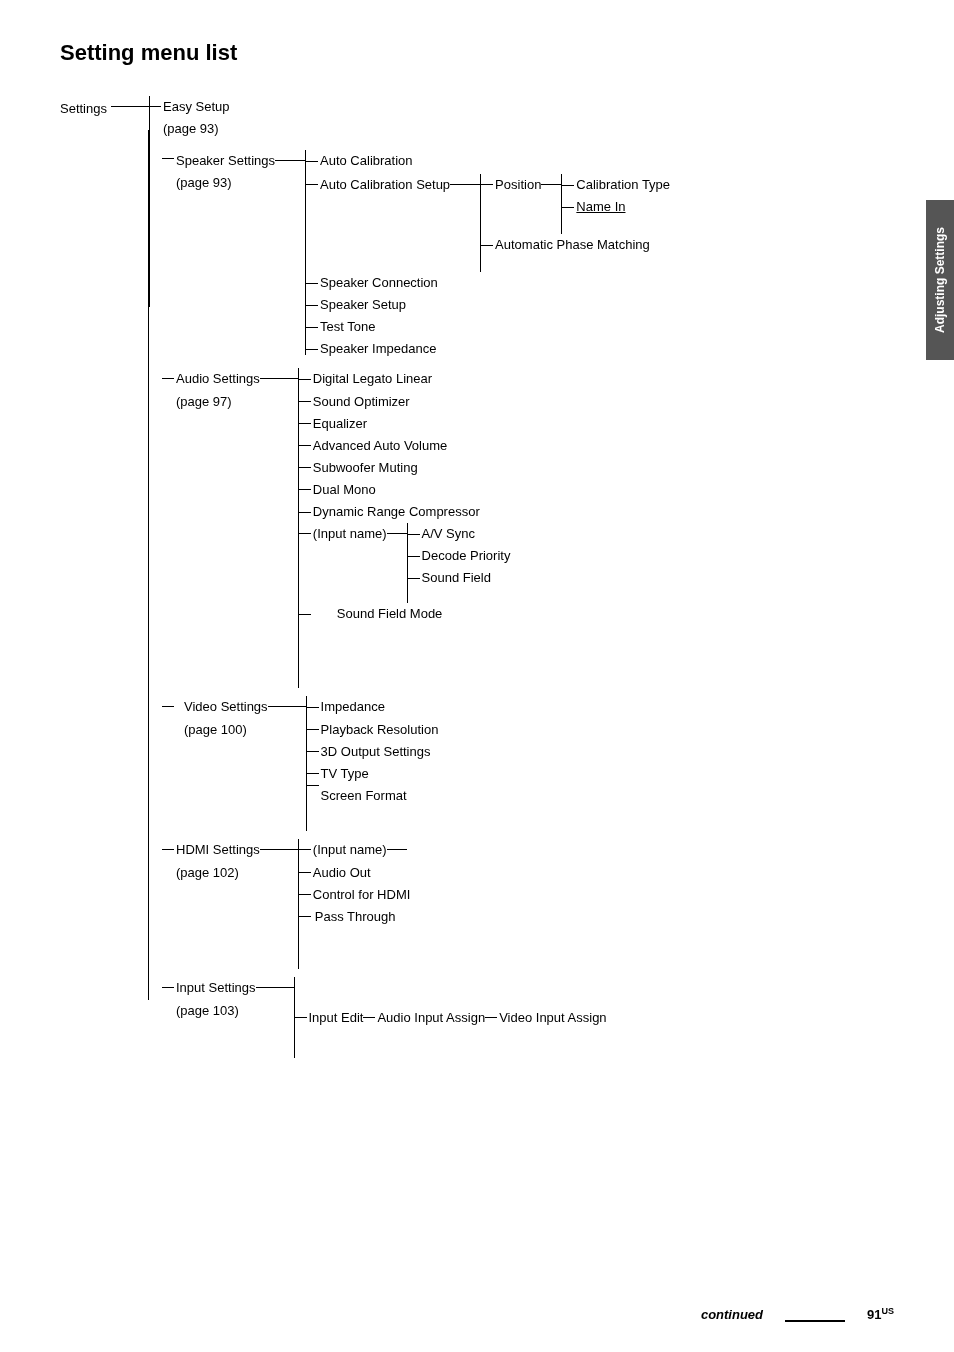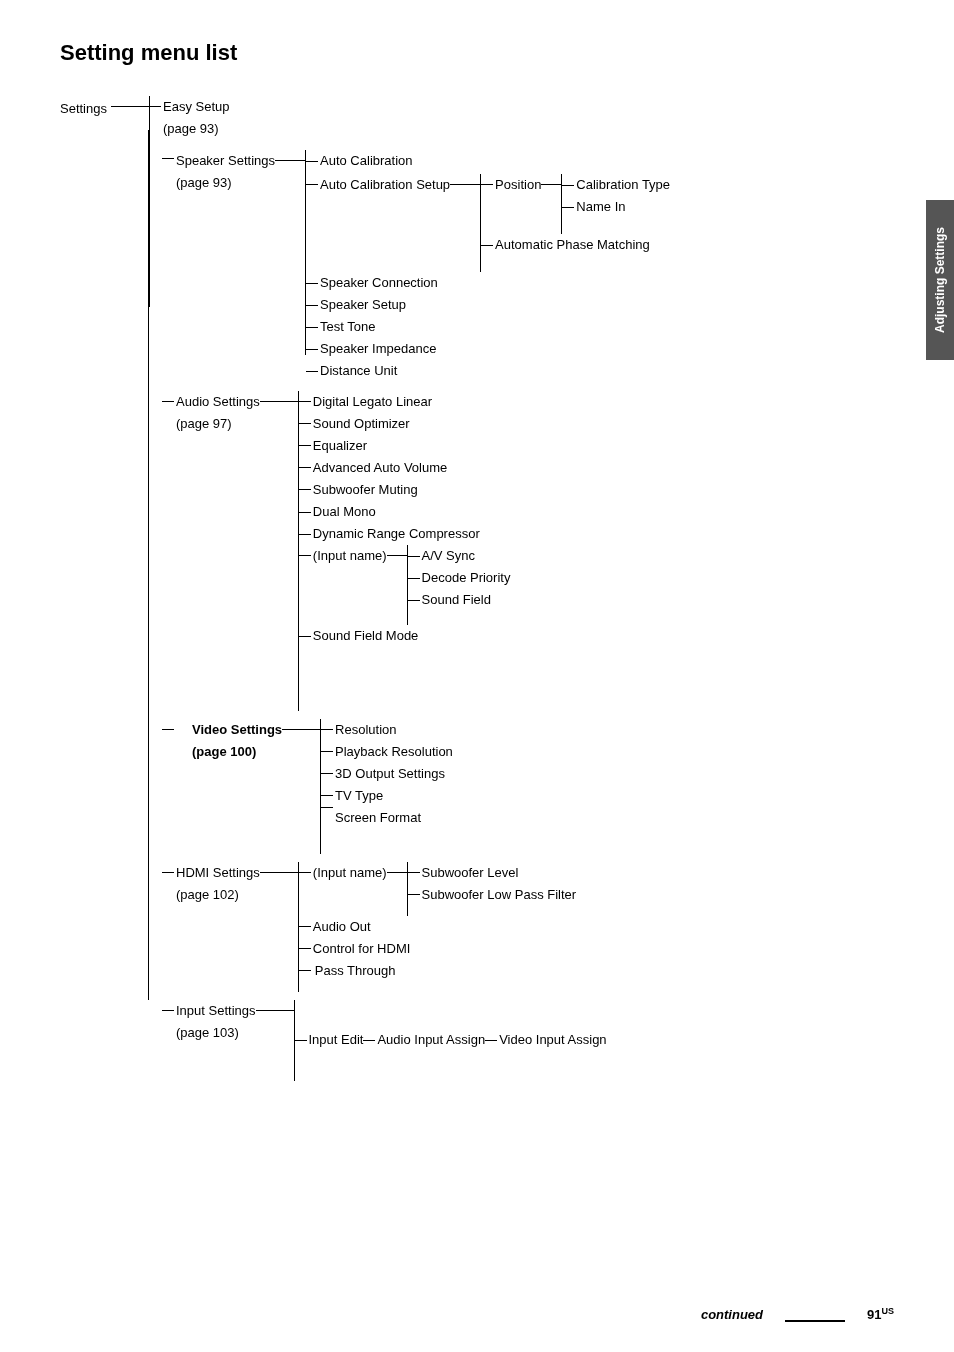--- a/index.html
+++ b/index.html
@@ -174,21 +174,21 @@
                           <div style="display:flex; flex-direction:column; flex-shrink:0;">
                             <div style="display:flex; flex-direction:row;">
                               <div style="border-left:1px solid #000; width:1px; height:60px; flex-shrink:0;"></div>
                               <div style="display:flex; flex-direction:column;">
                                 <div style="display:flex; align-items:center;">
                                   <div style="border-top:1px solid #000; width:12px; flex-shrink:0;"></div>
                                   <span style="margin-left:2px; white-space:nowrap;">Calibration Type</span>
                                 </div>
                                 <div style="display:flex; align-items:center;">
                                   <div style="border-top:1px solid #000; width:12px; flex-shrink:0;"></div>
-                                  <span style="margin-left:2px; white-space:nowrap;">Name In</span>
+                                  <span style="margin-left:2px; white-space:nowrap;text-decoration:underline;">Name In</span>
                                 </div>
                               </div>
                             </div>
                           </div>
                         </div>
 
                         <div style="display:flex; align-items:center;">
                           <div style="border-top:1px solid #000; width:12px; flex-shrink:0;"></div>
                           <span style="margin-left:2px; white-space:nowrap;">Automatic Phase Matching</span>
                         </div>
@@ -211,24 +211,20 @@
                 <div style="display:flex; align-items:center;">
                   <div style="border-top:1px solid #000; width:12px; flex-shrink:0;"></div>
                   <span style="margin-left:2px; white-space:nowrap;">Test Tone</span>
                 </div>
 
                 <div style="display:flex; align-items:center;">
                   <div style="border-top:1px solid #000; width:12px; flex-shrink:0;"></div>
                   <span style="margin-left:2px; white-space:nowrap;">Speaker Impedance</span>
                 </div>
 
-                <div style="display:flex; align-items:center;">
-                  <div style="border-top:1px solid #000; width:12px; flex-shrink:0;"></div>
-                  <span style="margin-left:2px; white-space:nowrap;">Distance Unit</span>
-                </div>
 
               </div>
             </div>
           </div>
         </div>
 
         <div style="display:flex; align-items:flex-start; margin-top:8px;">
           <div style="border-top:1px solid #000; width:12px; flex-shrink:0; margin-top:10px;"></div>
           <div style="margin-left:2px; line-height:1.7;">
             <span>Audio Settings</span><br>
@@ -295,44 +291,44 @@
                         </div>
                         <div style="display:flex; align-items:center;">
                           <div style="border-top:1px solid #000; width:12px; flex-shrink:0;"></div>
                           <span style="margin-left:2px; white-space:nowrap;">Sound Field</span>
                         </div>
                       </div>
                     </div>
                   </div>
                 </div>
 
-                <div style="display:flex; align-items:center;">
+                <div style="display:flex; align-items:center;gap:24px;">
                   <div style="border-top:1px solid #000; width:12px; flex-shrink:0;"></div>
                   <span style="margin-left:2px; white-space:nowrap;">Sound Field Mode</span>
                 </div>
 
               </div>
             </div>
           </div>
         </div>
 
         <div style="display:flex; align-items:flex-start; margin-top:8px;">
           <div style="border-top:1px solid #000; width:12px; flex-shrink:0; margin-top:10px;"></div>
-          <div style="margin-left:18px; line-height:1.7;font-weight:bold;">
+          <div style="margin-left:10px; line-height:1.7;">
             <span>Video Settings</span><br>
             <span>(page 100)</span>
           </div>
           <div style="border-top:1px solid #000; width:38px; margin-top:10px; flex-shrink:0;"></div>
           <div style="display:flex; flex-direction:column; flex-shrink:0;">
             <div style="display:flex; flex-direction:row;">
               <div style="border-left:1px solid #000; width:1px; height:135px; flex-shrink:0;"></div>
               <div style="display:flex; flex-direction:column;">
                 <div style="display:flex; align-items:center;">
                   <div style="border-top:1px solid #000; width:12px; flex-shrink:0;"></div>
-                  <span style="margin-left:2px; white-space:nowrap;">Resolution</span>
+                  <span style="margin-left:2px; white-space:nowrap;">Impedance</span>
                 </div>
                 <div style="display:flex; align-items:center;">
                   <div style="border-top:1px solid #000; width:12px; flex-shrink:0;"></div>
                   <span style="margin-left:2px; white-space:nowrap;">Playback Resolution</span>
                 </div>
                 <div style="display:flex; align-items:center;">
                   <div style="border-top:1px solid #000; width:12px; flex-shrink:0;"></div>
                   <span style="margin-left:2px; white-space:nowrap;">3D Output Settings</span>
                 </div>
                 <div style="display:flex; align-items:center;">
@@ -357,35 +353,20 @@
           <div style="border-top:1px solid #000; width:38px; margin-top:10px; flex-shrink:0;"></div>
           <div style="display:flex; flex-direction:column; flex-shrink:0;">
             <div style="display:flex; flex-direction:row;">
               <div style="border-left:1px solid #000; width:1px; height:130px; flex-shrink:0;"></div>
               <div style="display:flex; flex-direction:column;">
 
                 <div style="display:flex; align-items:flex-start;">
                   <div style="border-top:1px solid #000; width:12px; flex-shrink:0; margin-top:10px;"></div>
                   <span style="margin-left:2px; white-space:nowrap;">(Input name)</span>
                   <div style="border-top:1px solid #000; width:20px; flex-shrink:0; margin-top:10px;"></div>
-                  <div style="display:flex; flex-direction:column; flex-shrink:0;">
-                    <div style="display:flex; flex-direction:row;">
-                      <div style="border-left:1px solid #000; width:1px; height:54px; flex-shrink:0;"></div>
-                      <div style="display:flex; flex-direction:column;">
-                        <div style="display:flex; align-items:center;">
-                          <div style="border-top:1px solid #000; width:12px; flex-shrink:0;"></div>
-                          <span style="margin-left:2px; white-space:nowrap;">Subwoofer Level</span>
-                        </div>
-                        <div style="display:flex; align-items:center;">
-                          <div style="border-top:1px solid #000; width:12px; flex-shrink:0;"></div>
-                          <span style="margin-left:2px; white-space:nowrap;">Subwoofer Low Pass Filter</span>
-                        </div>
-                      </div>
-                    </div>
-                  </div>
                 </div>
 
                 <div style="display:flex; align-items:center;">
                   <div style="border-top:1px solid #000; width:12px; flex-shrink:0;"></div>
                   <span style="margin-left:2px; white-space:nowrap;">Audio Out</span>
                 </div>
                 <div style="display:flex; align-items:center;">
                   <div style="border-top:1px solid #000; width:12px; flex-shrink:0;"></div>
                   <span style="margin-left:2px; white-space:nowrap;">Control for HDMI</span>
                 </div>

